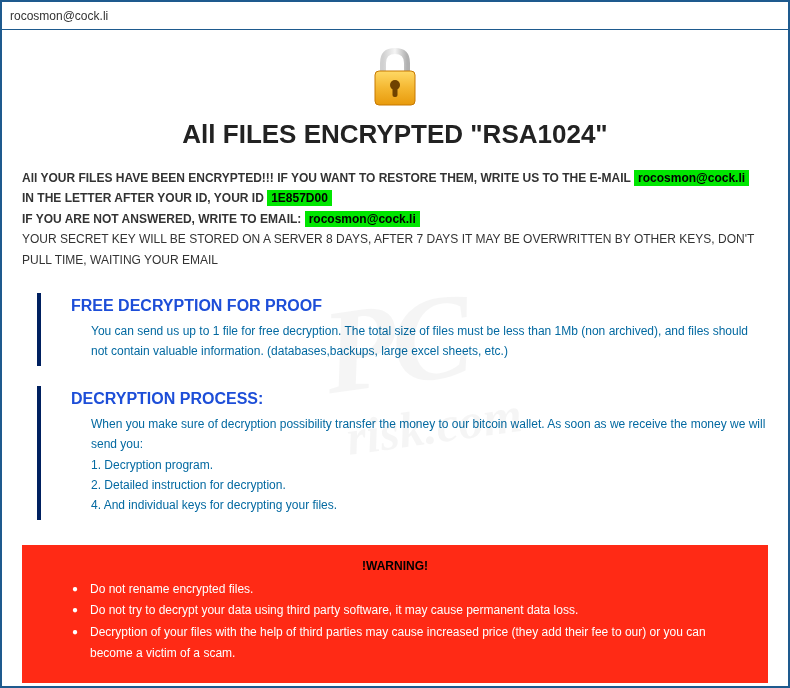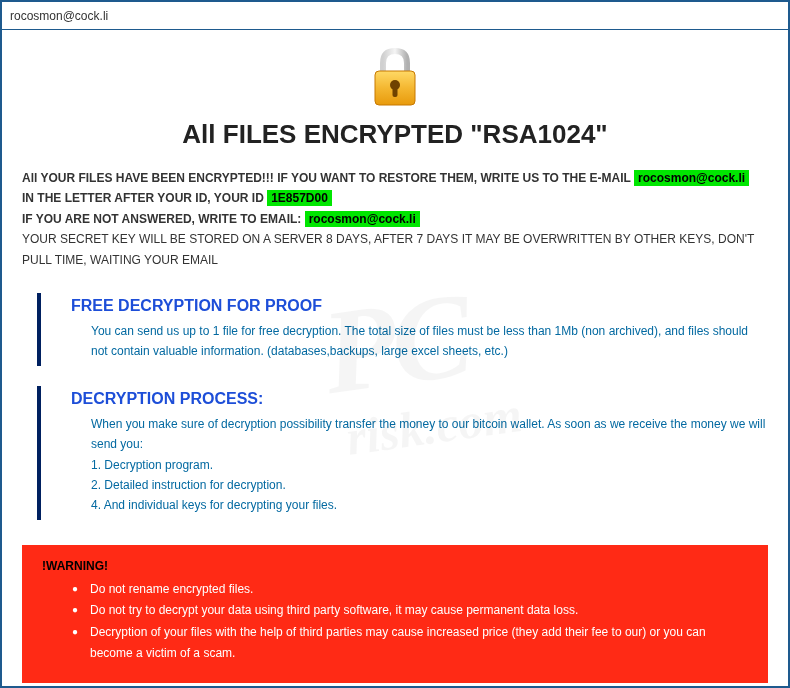--- a/index.html
+++ b/index.html
@@ -89,20 +89,21 @@
       background: #ff2a15;
       padding: 14px 20px 18px 50px;
       margin-top: 25px;
     }
     .warning-title {
       font-size: 12px;
       font-weight: bold;
       color: #000;
       margin-bottom: 6px;
       margin-left: -30px;
+      text-align: center;
     }
     .warning-box ul {
       list-style: none;
       padding: 0;
     }
     .warning-box li {
       font-size: 12px;
       color: #ffffff;
       line-height: 1.8;
       position: relative;

